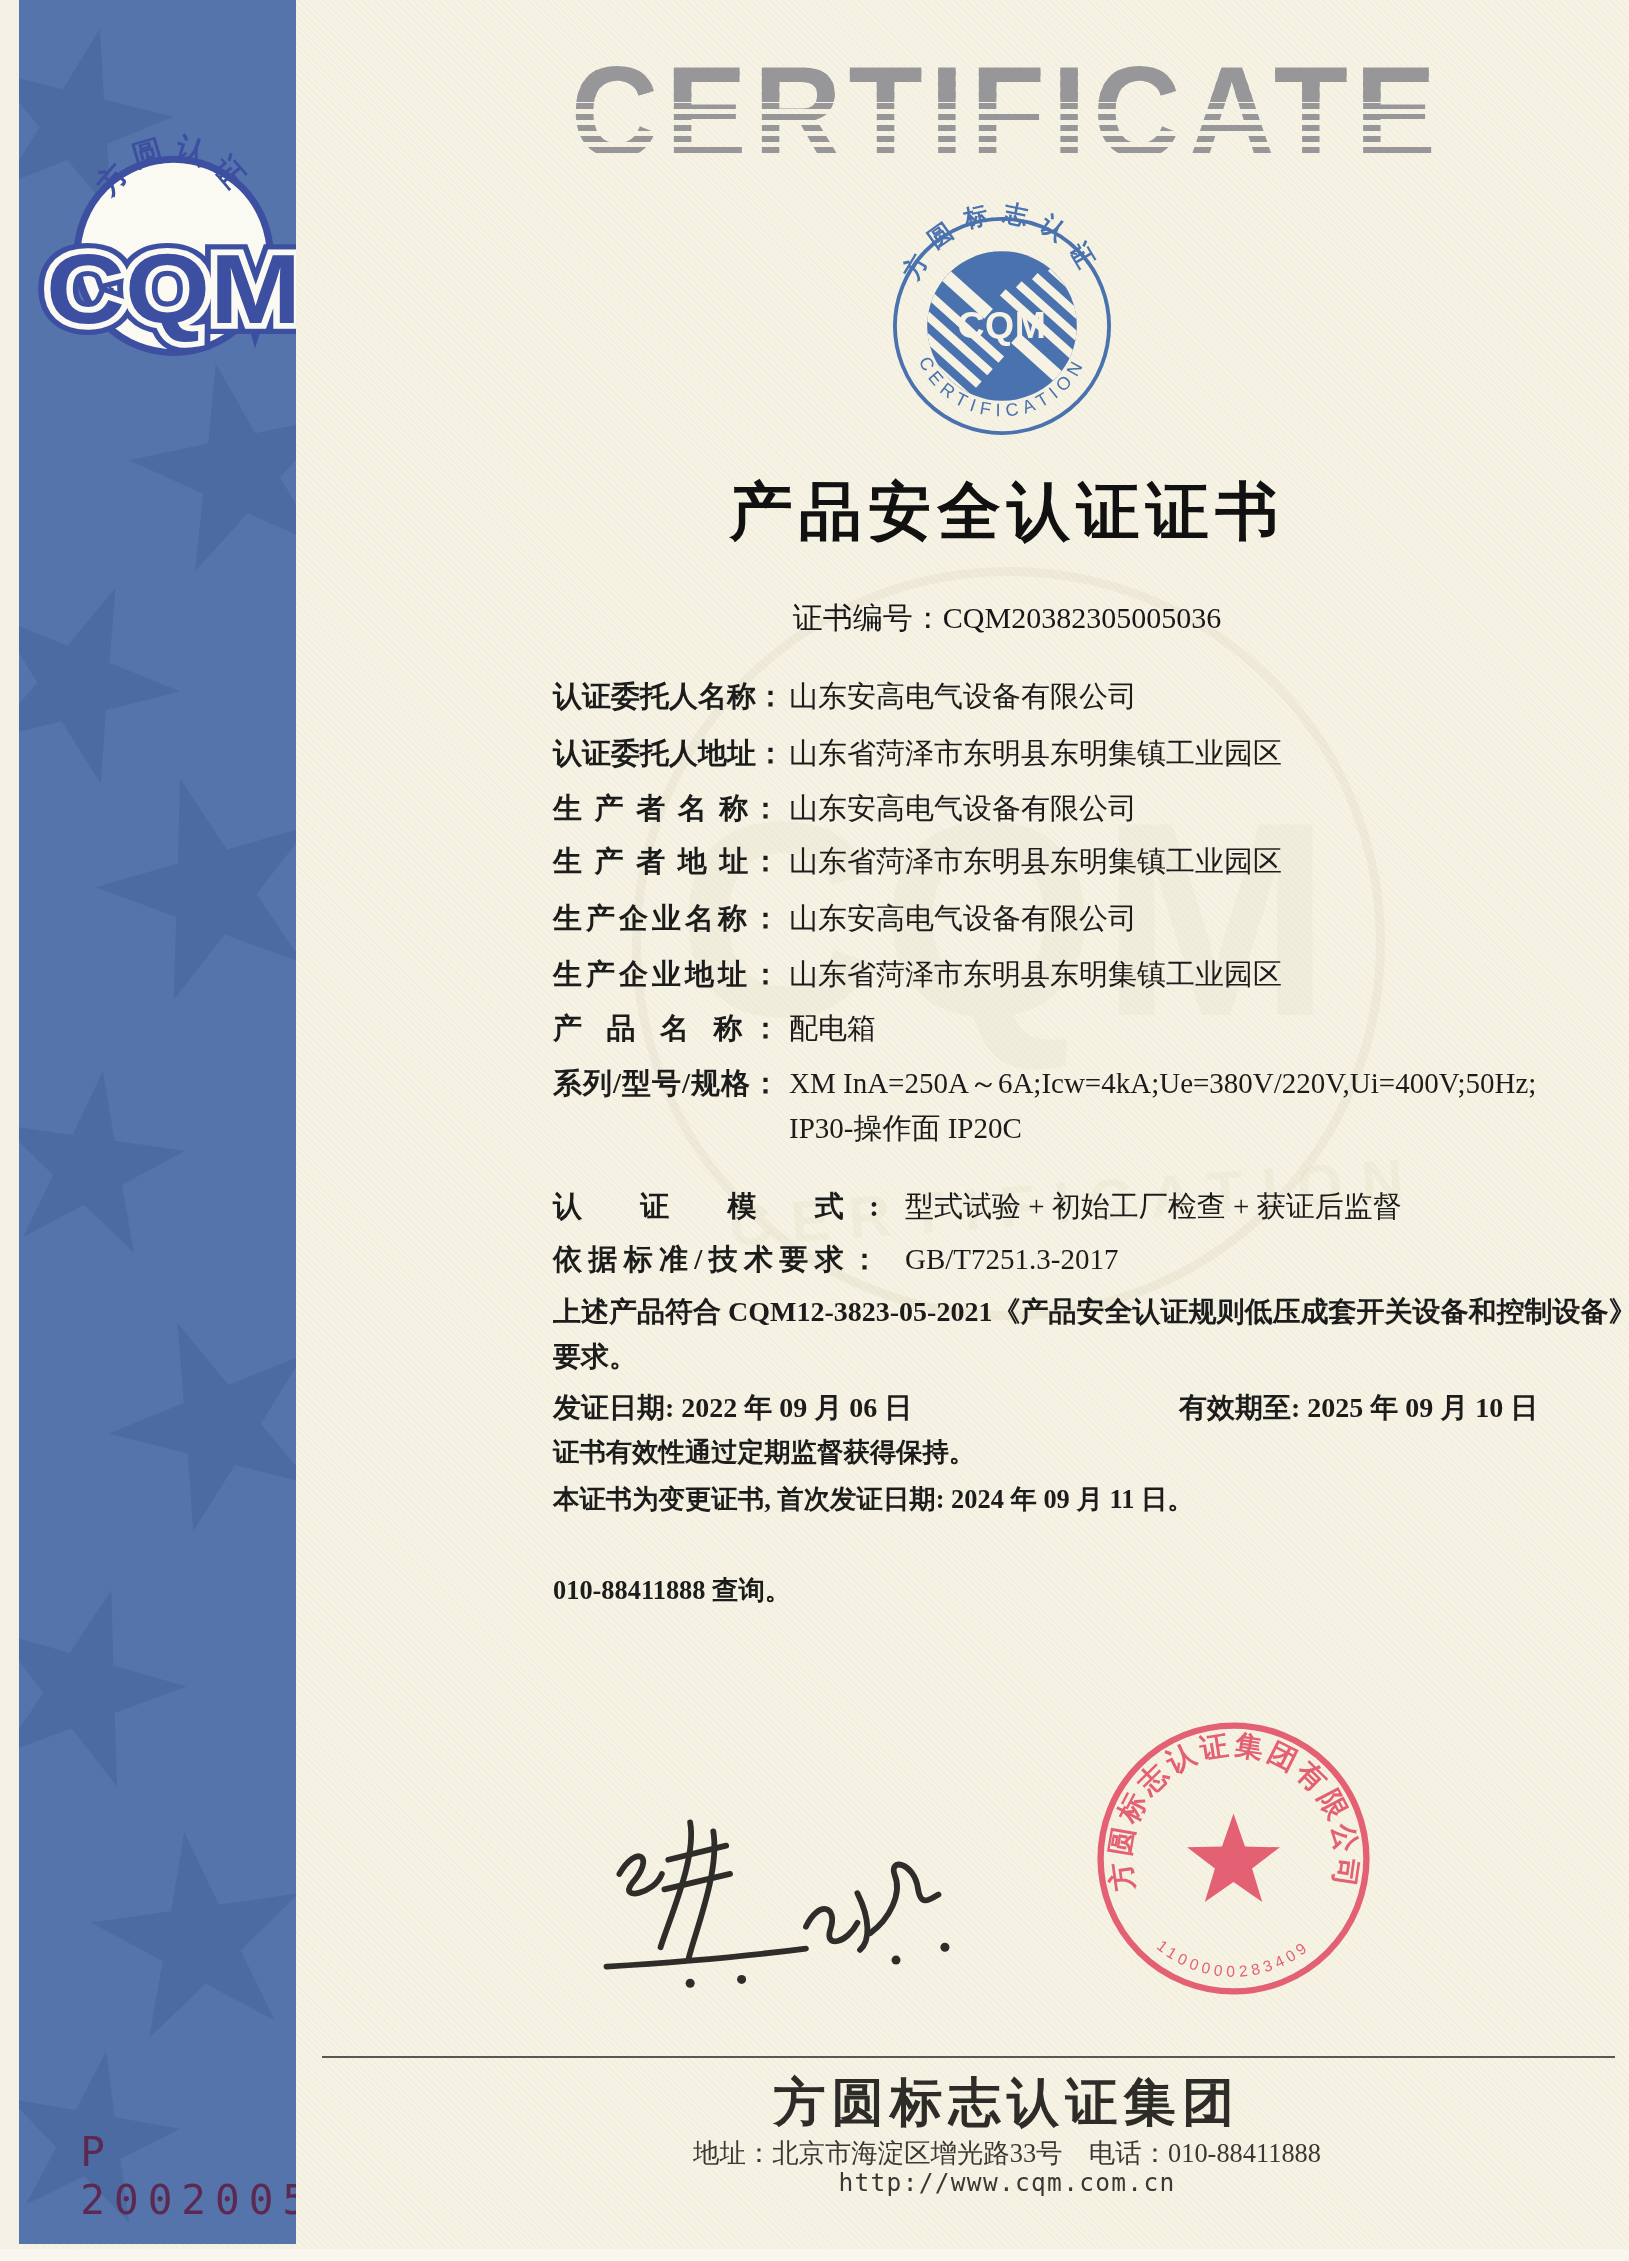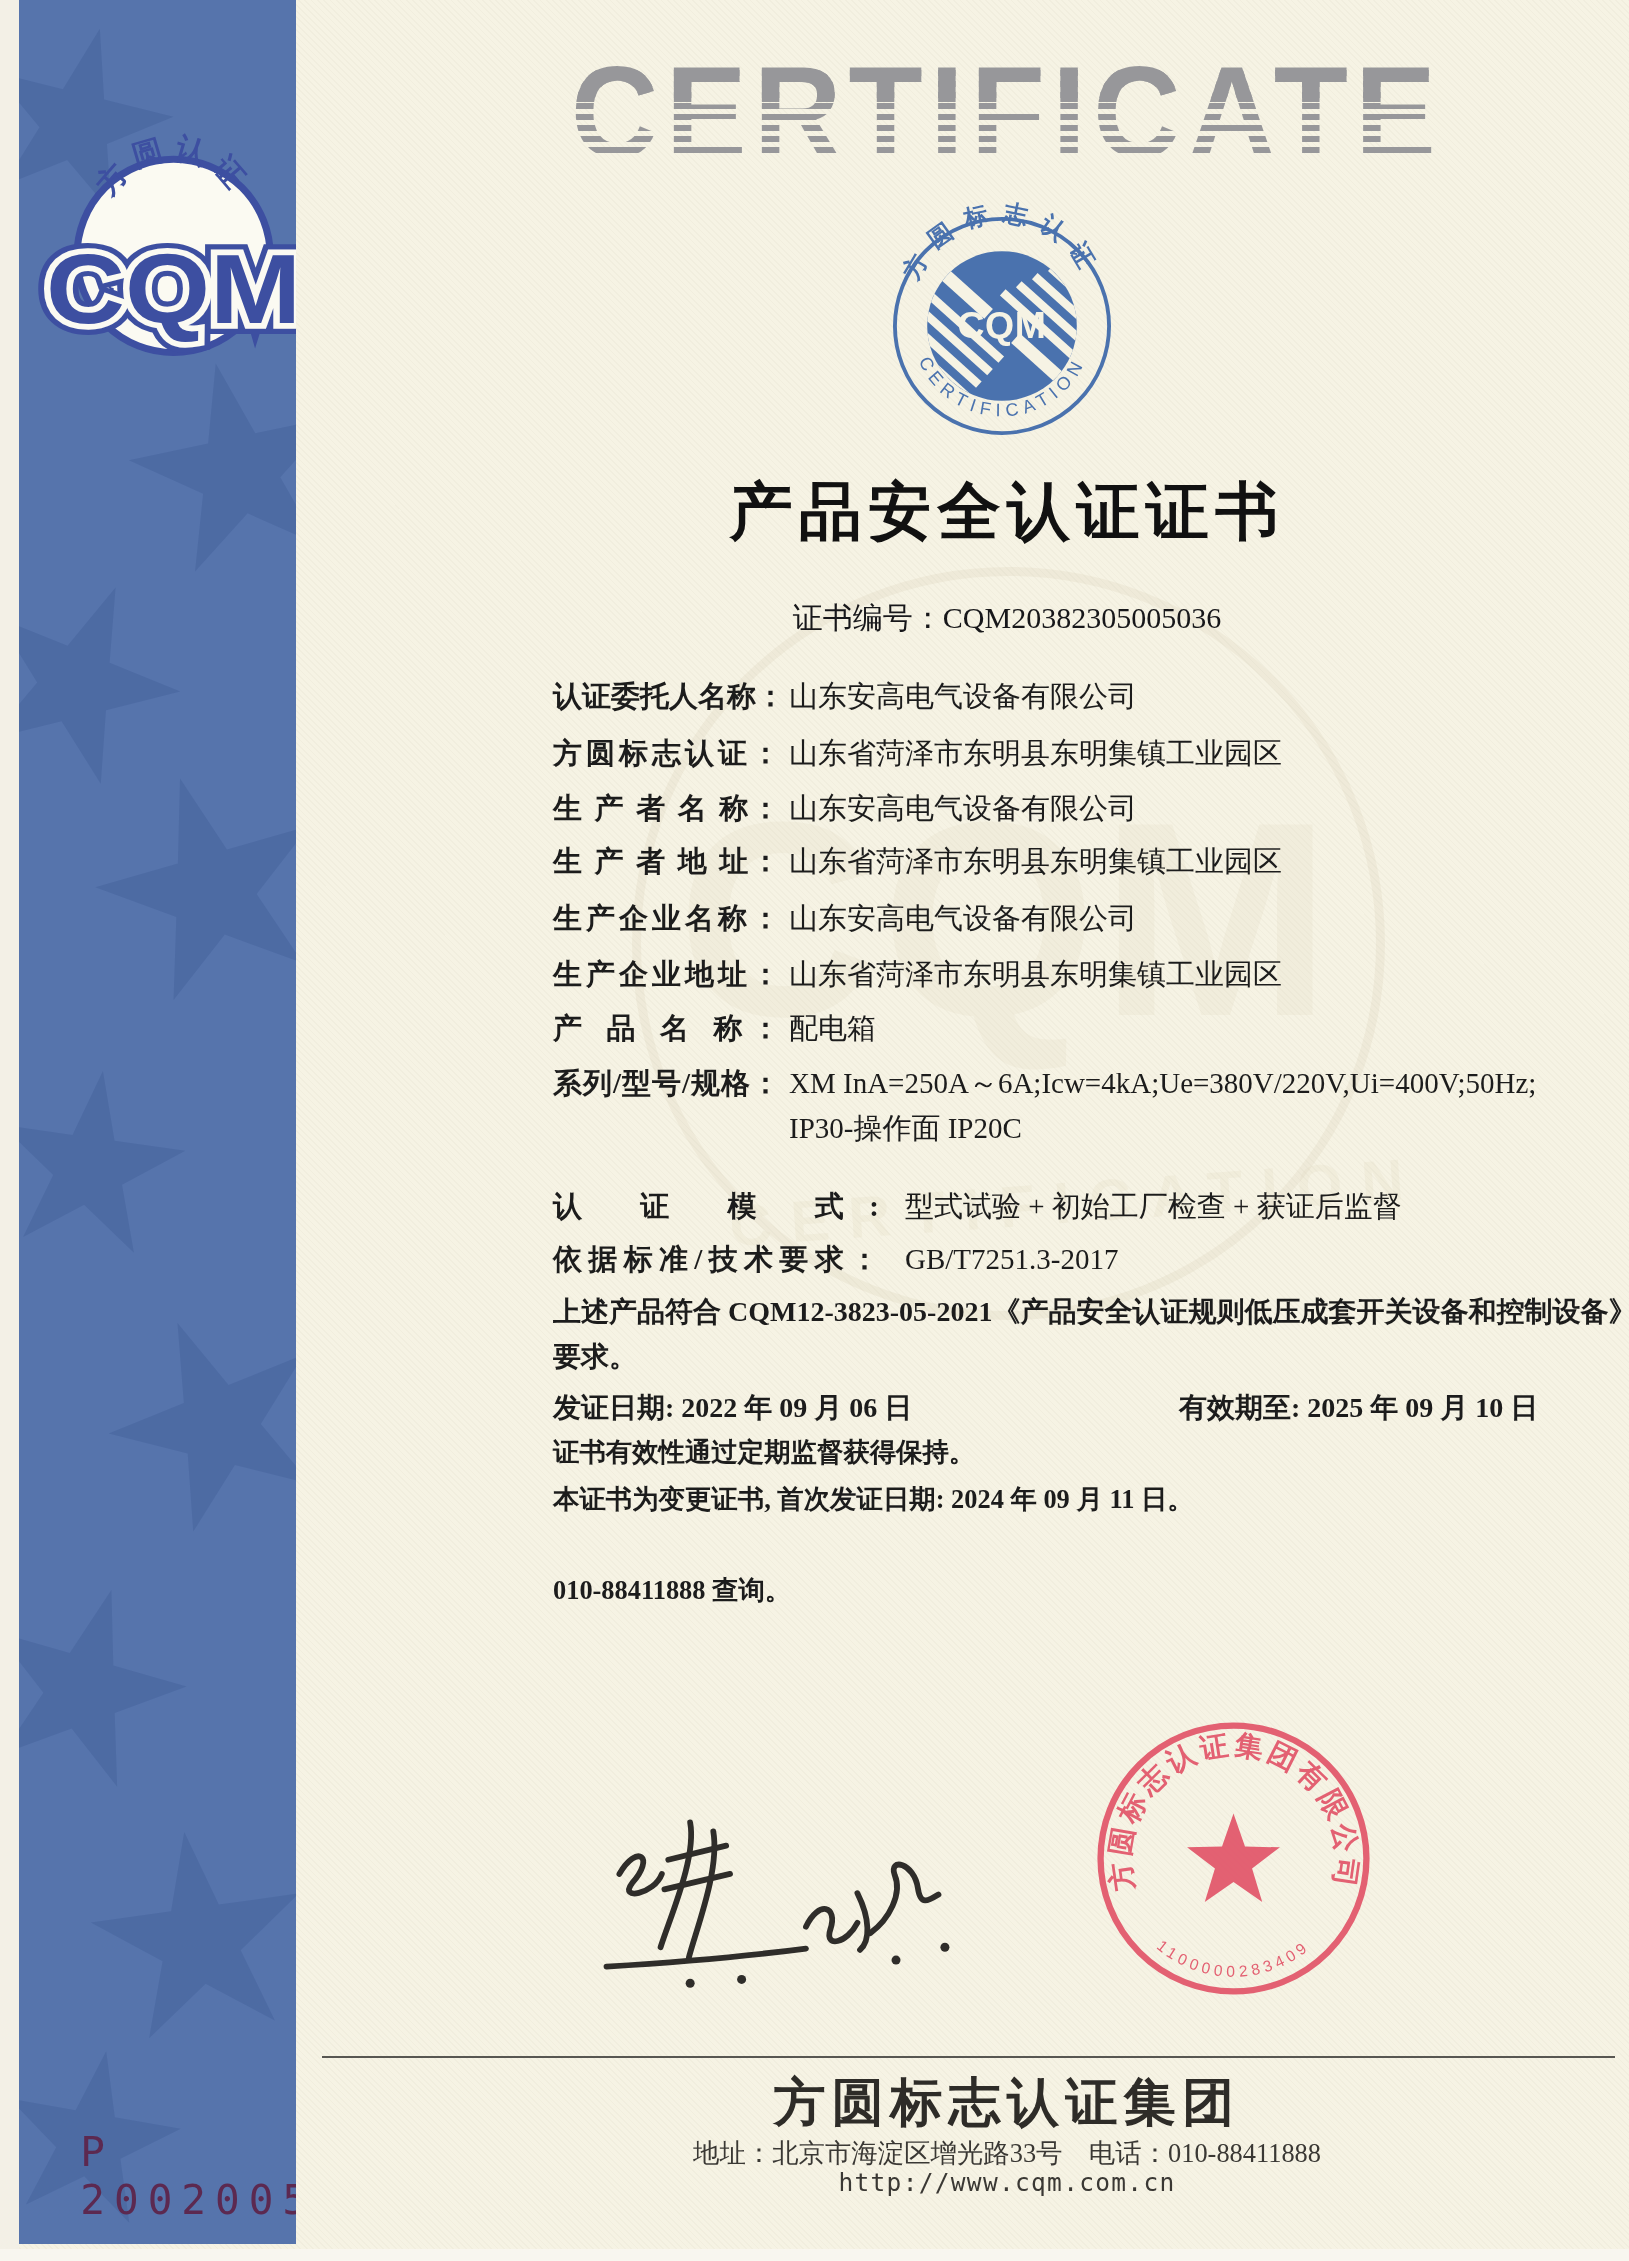--- a/index.html
+++ b/index.html
@@ -145,21 +145,21 @@
     <text x="200" y="218" font-family="Liberation Sans, sans-serif" font-weight="700" font-size="58" fill="#f6f3e4" text-anchor="middle" letter-spacing="1">CQM</text>
   </svg>
 
   <div class="title">产品安全认证证书</div>
   <div class="certno"><span>证书编号：</span><span>CQM20382305005036</span></div>
 
   <div class="row" style="left:553px;top:678px;">
     <span class="flabel">认证委托人名称：</span><span class="fval">山东安高电气设备有限公司</span>
   </div>
   <div class="row" style="left:553px;top:735px;">
-    <span class="flabel">方圆标志认证：</span><span class="fval">山东省菏泽市东明县东明集镇工业园区</span>
+    <span class="flabel">认证委托人地址：</span><span class="fval">山东省菏泽市东明县东明集镇工业园区</span>
   </div>
   <div class="row" style="left:553px;top:843px;">
     <span class="flabel">生 产 者 地 址：</span><span class="fval">山东省菏泽市东明县东明集镇工业园区</span>
   </div>
   <div class="row" style="left:553px;top:790px;">
     <span class="flabel">生 产 者 名 称：</span><span class="fval">山东安高电气设备有限公司</span>
   </div>
   <div class="row" style="left:553px;top:956px;">
     <span class="flabel">生产企业地址：</span><span class="fval">山东省菏泽市东明县东明集镇工业园区</span>
   </div>

